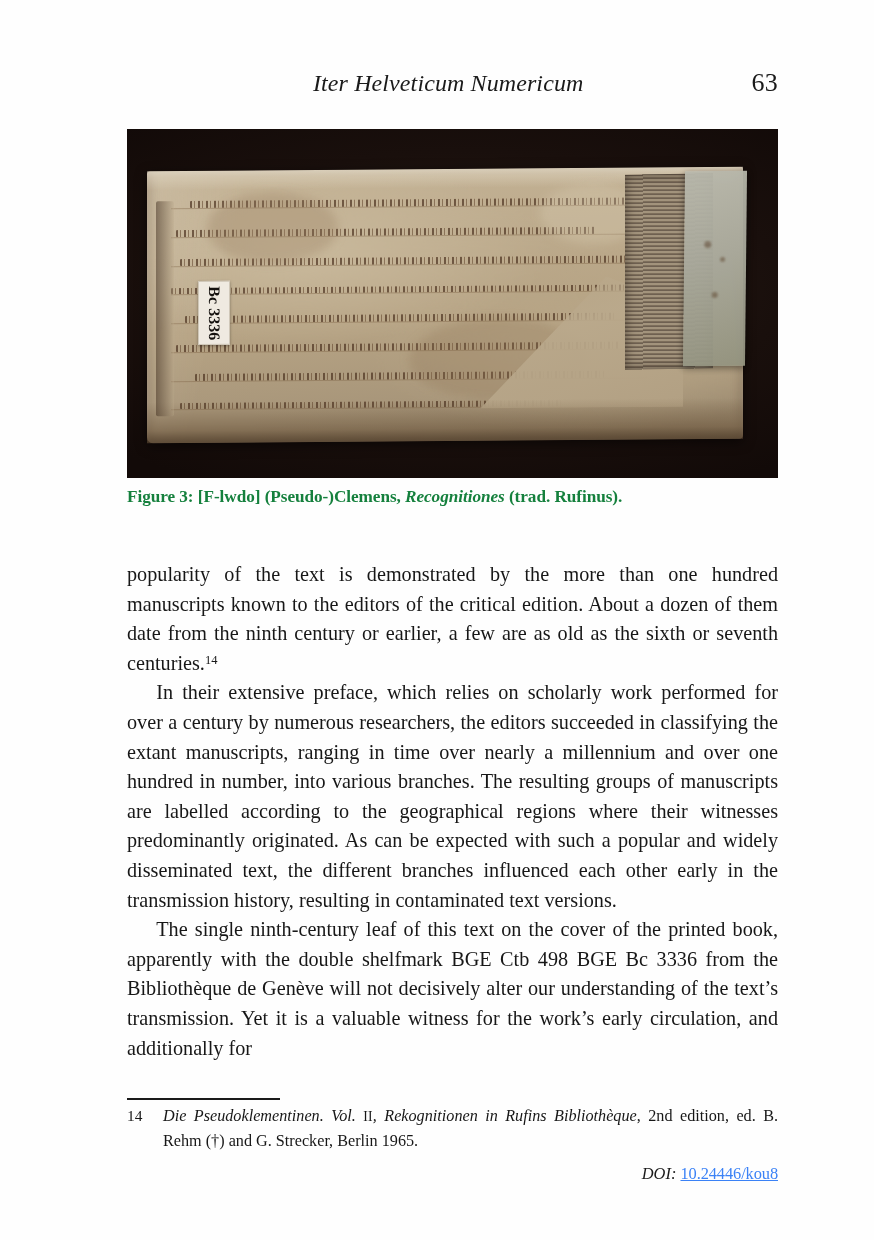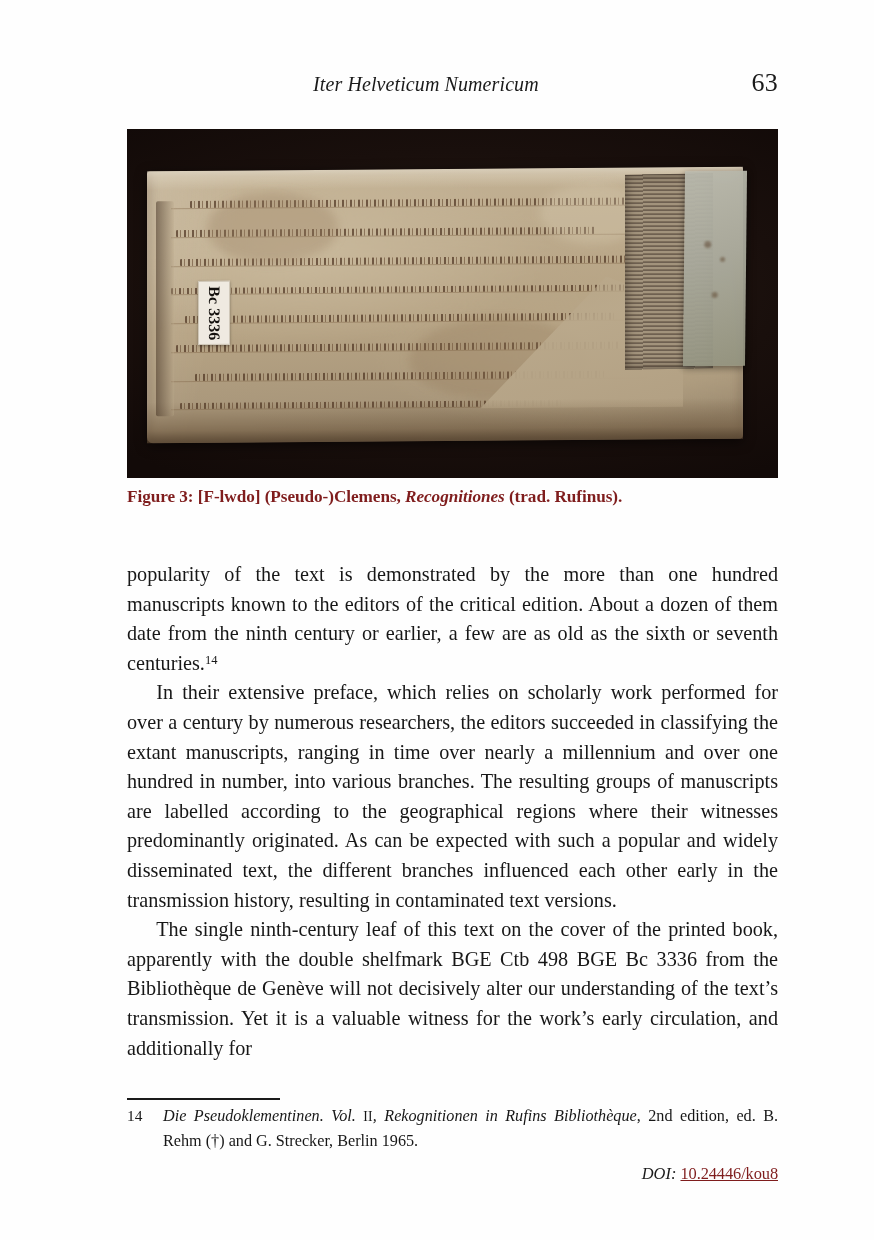--- a/index.html
+++ b/index.html
@@ -30,21 +30,21 @@
     left: 127px;
     top: 68px;
     width: 651px;
     height: 30px;
     display: flex;
     align-items: baseline;
     justify-content: space-between;
   }
   .runhead-title {
     font-style: italic;
-    font-size: 20px;
+    font-size: 24px;
     letter-spacing: 0.1px;
     margin-left: 186px;
     white-space: nowrap;
   }
   .runhead-folio {
     font-size: 26px;
     letter-spacing: 0.2px;
   }
 
   
@@ -224,21 +224,21 @@
   
   .caption {
     position: absolute;
     left: 127px;
     top: 484px;
     width: 660px;
     font-weight: bold;
     font-size: 17.2px;
     line-height: 1.47;
     letter-spacing: -0.05px;
-    color: #7f1d1d;
+    color: #15803d;
   }
   .caption em { font-style: italic; }
 
   
   .body-col {
     position: absolute;
     left: 127px;
     top: 560px;
     width: 651px;
   }
@@ -297,21 +297,21 @@
   .doi {
     position: absolute;
     right: 96px;
     top: 1164px;
     font-size: 16.4px;
     font-style: italic;
     color: #1a1a1a;
     white-space: nowrap;
   }
   .doi a {
-    color: #7f1d1d;
+    color: #3b82f6;
     text-decoration: underline;
     font-style: normal;
     letter-spacing: -0.1px;
   }
 </style>
 </head>
 <body>
 
 <div class="page">
 

